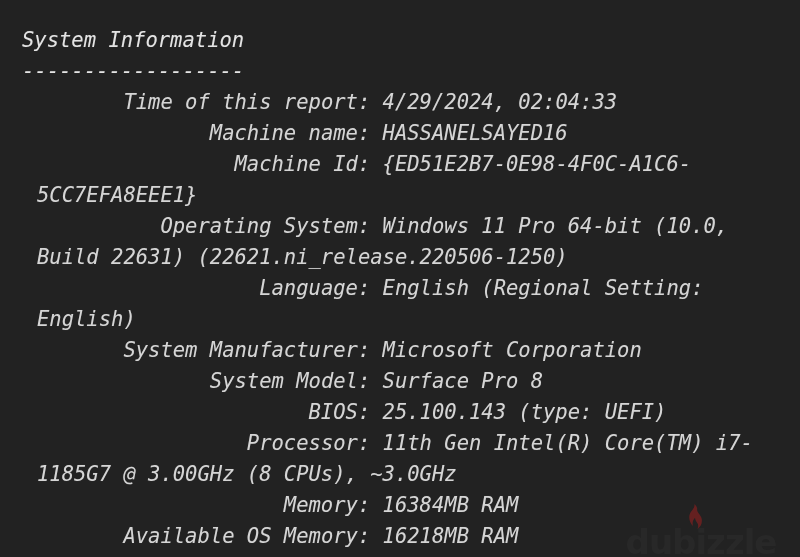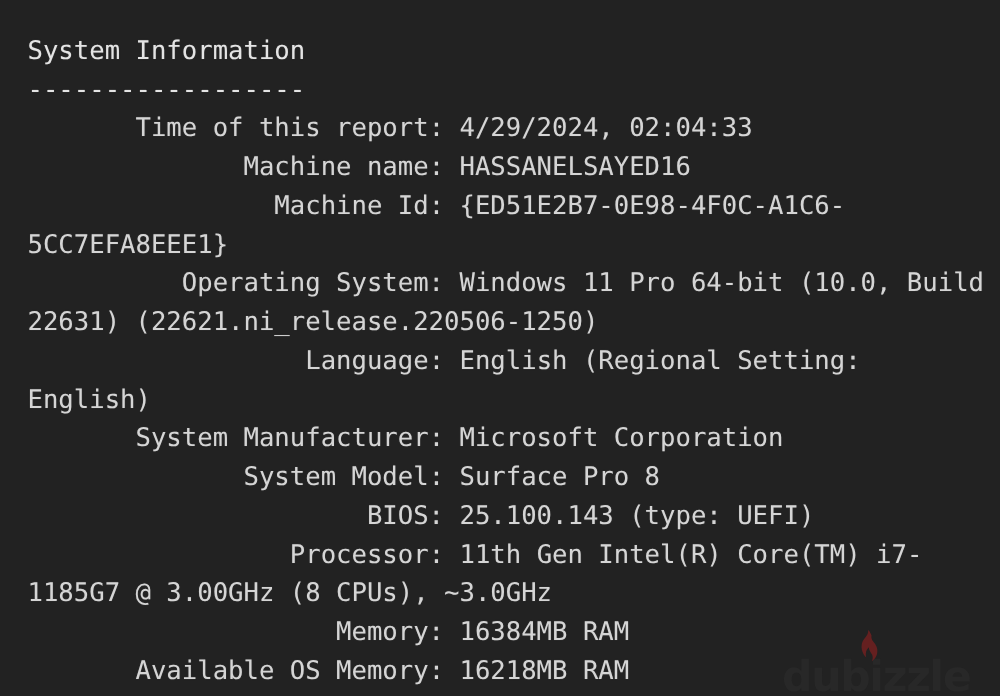--- a/index.html
+++ b/index.html
@@ -71,30 +71,32 @@
     white-space: pre-wrap;
     word-break: break-word;
   }
 
   .line {
     display: block;
     padding-left: 22px;
     padding-right: 2px;
     white-space: pre-wrap;
     text-shadow: 0 0 1px rgba(190,190,190,0.25);
+    font-style: italic;
   }
 
   .line.title {
     color: #e4e4e4;
   }
   .line.rule {
     color: #e4e4e4;
   }
   .line.entry {
     color: #d5d5d5;
+    margin-left: 15px;
   }
 </style>
 </head>
 <body>
 
 <div id="screen">
 
   <div id="watermark">
     <span class="wm-word">dubizzle</span>
     <svg class="wm-flame" viewBox="0 0 20 26">

